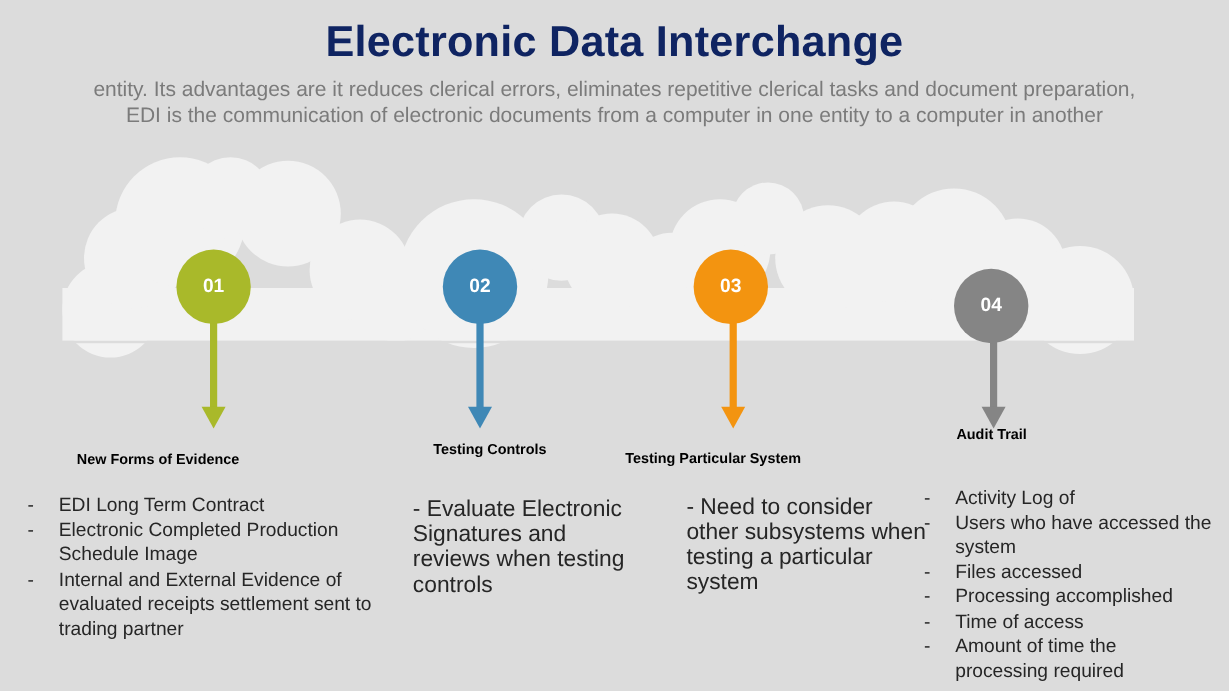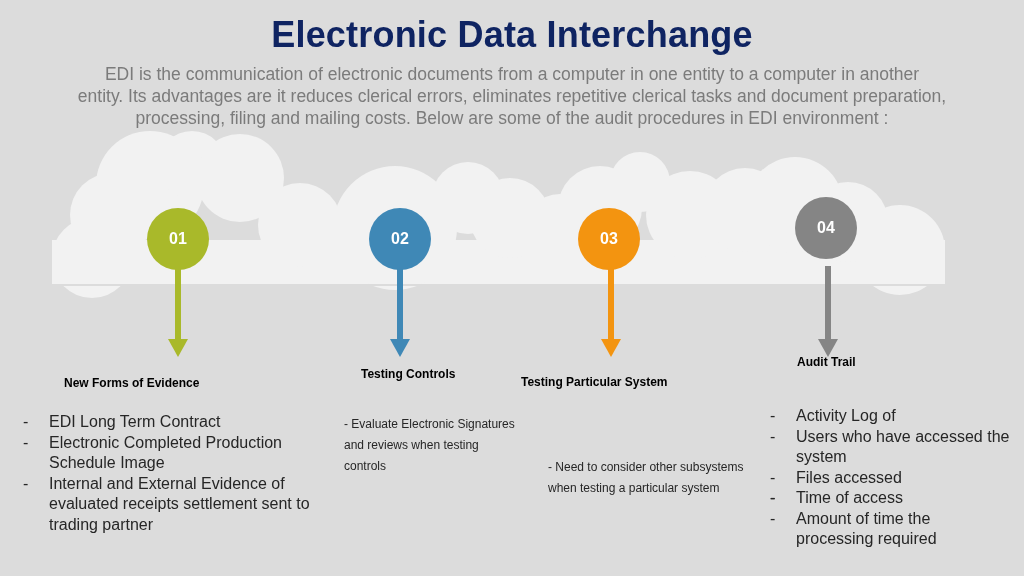--- a/index.html
+++ b/index.html
@@ -36,32 +36,31 @@
     position:absolute; font-size:12px; font-weight:bold; color:#000000;
     white-space:nowrap;
   }
   .list {
     position:absolute; font-size:16px; line-height:20.5px; color:#262626;
     margin:0; padding:0; list-style:none;
   }
   .list li { position:relative; padding-left:26px; }
   .list li .dash { position:absolute; left:0; top:0; }
   .para {
-    position:absolute; font-size:12px; line-height:21px; color:#262626;
+    position:absolute; font-size:19px; line-height:21px; color:#262626;
   }
 </style>
 </head>
 <body>
 
 <div class="title">Electronic Data Interchange</div>
 
 <div class="subtitle">
+  <span>entity. Its advantages are it reduces clerical errors, eliminates repetitive clerical tasks and document preparation,</span>
   <span>EDI is the communication of electronic documents from a computer in one entity to a computer in another</span>
-  <span>entity. Its advantages are it reduces clerical errors, eliminates repetitive clerical tasks and document preparation,</span>
-  <span>processing, filing and mailing costs. Below are some of the audit procedures in EDI environment :</span>
 </div>
 
 <svg class="cloud" width="1024" height="576">
   <g fill="#f2f2f2">
     <rect x="52" y="240" width="893" height="44"></rect>
     <circle cx="92" cy="258" r="40"></circle>
     <circle cx="112" cy="215" r="42"></circle>
     <circle cx="150" cy="185" r="54"></circle>
     <circle cx="192" cy="165" r="34"></circle>
     <circle cx="240" cy="178" r="44"></circle>
@@ -95,39 +94,39 @@
 </div>
 
 <div class="stem" style="left:608px; top:266px; height:76px; background:#f39410;"></div>
 <div class="head" style="left:601px; top:339px; border-top-color:#f39410;"></div>
 <div class="marker" style="left:578px; top:208px; background:#f39410;">
   <span>03</span>
 </div>
 
 <div class="stem" style="left:825px; top:266px; height:76px; background:#858585;"></div>
 <div class="head" style="left:818px; top:339px; border-top-color:#858585;"></div>
-<div class="marker" style="left:795px; top:197px; background:#858585;">
+<div class="marker" style="left:795px; top:224px; background:#858585;">
   <span>04</span>
 </div>
 
 <div class="heading" style="left:64px; top:376px;">New Forms of Evidence</div>
 <div class="heading" style="left:361px; top:367px;">Testing Controls</div>
 <div class="heading" style="left:521px; top:375px;">Testing Particular System</div>
 <div class="heading" style="left:797px; top:355px;">Audit Trail</div>
 
 <ul class="list" style="left:23px; top:412px; width:310px;">
   <li><span class="dash">-</span><span>EDI Long Term Contract</span></li>
   <li style="width:260px;"><span class="dash">-</span><span>Electronic Completed Production Schedule Image</span></li>
   <li><span class="dash">-</span><span>Internal and External Evidence of evaluated receipts settlement sent to trading partner</span></li>
 </ul>
 
 <div class="para" style="left:344px; top:414px; width:180px;">- Evaluate Electronic Signatures and reviews when testing controls</div>
 
-<div class="para" style="left:548px; top:412px; width:200px;margin-top:45px;">- Need to consider other subsystems when testing a particular system</div>
+<div class="para" style="left:572px; top:412px; width:200px;">- Need to consider other subsystems when testing a particular system</div>
 
 <ul class="list" style="left:770px; top:406px; width:250px;">
   <li><span class="dash">-</span><span>Activity Log of</span></li>
   <li><span class="dash">-</span><span>Users who have accessed the system</span></li>
   <li><span class="dash">-</span><span>Files accessed</span></li>
-  <li><span class="dash">-</span></li>
+  <li><span class="dash">-</span><span>Processing accomplished</span></li>
   <li><span class="dash">-</span><span>Time of access</span></li>
   <li style="width:180px;"><span class="dash">-</span><span>Amount of time the processing required</span></li>
 </ul>
 
 </body></html>

